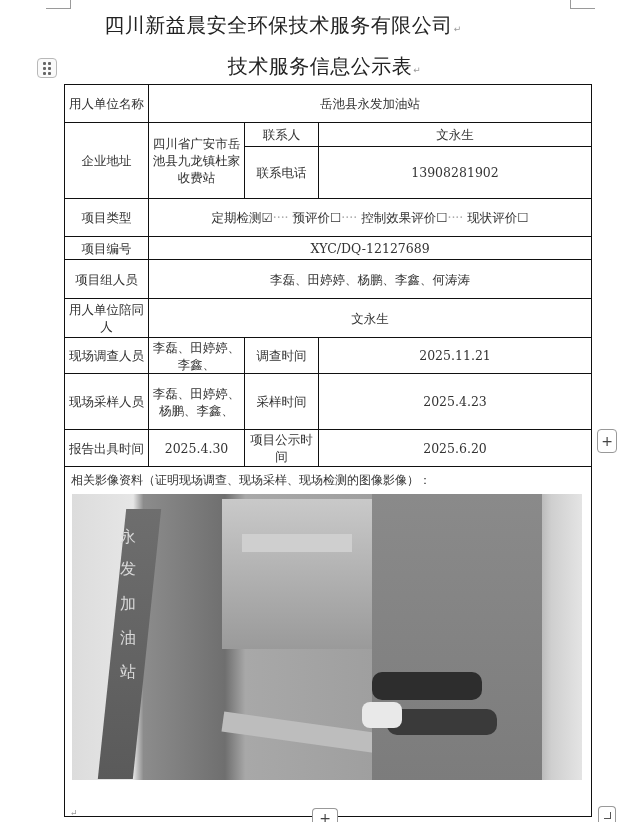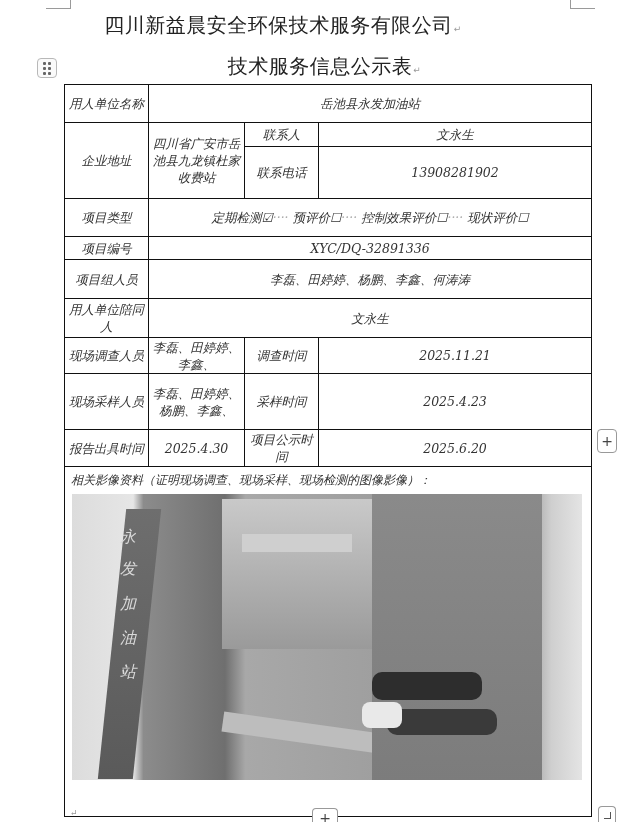--- a/index.html
+++ b/index.html
@@ -19,21 +19,20 @@
     position:absolute; left:37px; top:58px; width:20px; height:20px;
     border:1px solid #b8b8b8; border-radius:4px; background:#fafafa; box-sizing:border-box;
     display:flex; align-items:center; justify-content:center;
   }
   .dots { display:grid; grid-template-columns:3px 3px; gap:2px 2px; }
   .dots span { width:3px; height:3px; background:#666; border-radius:1px; }
 
   table.info {
     position:absolute; left:64px; top:84px; width:527px; border-collapse:collapse; table-layout:fixed;
     font-size:12.5px;
-    font-style:italic;
   }
   table.info td {
     border:1px solid #111; text-align:center; vertical-align:middle; padding:0 3px; line-height:17px;
     color:#333;
   }
 
   .photo-cell { text-align:left !important; vertical-align:top !important; padding:0 !important; }
   .photo-caption { padding:5px 0 0 6px; height:22px; font-size:12px; color:#333; }
   .photo {
     margin-left:7px; width:510px; height:286px; position:relative; overflow:hidden;
@@ -111,21 +110,21 @@
     <td>项目类型</td>
     <td colspan="3">
       <span><span>定期检测</span><span>☑</span></span><span style="color:#aaa">····</span>
       <span><span>预评价</span><span>☐</span></span><span style="color:#aaa">····</span>
       <span><span>控制效果评价</span><span>☐</span></span><span style="color:#aaa">····</span>
       <span><span>现状评价</span><span>☐</span></span>
     </td>
   </tr>
   <tr style="height:23px">
     <td>项目编号</td>
-    <td colspan="3">XYC/DQ-32891336</td>
+    <td colspan="3">XYC/DQ-12127689</td>
   </tr>
   <tr style="height:39px">
     <td>项目组人员</td>
     <td colspan="3">李磊、田婷婷、杨鹏、李鑫、何涛涛</td>
   </tr>
   <tr style="height:39px">
     <td>用人单位陪同人</td>
     <td colspan="3">文永生</td>
   </tr>
   <tr style="height:36px">

